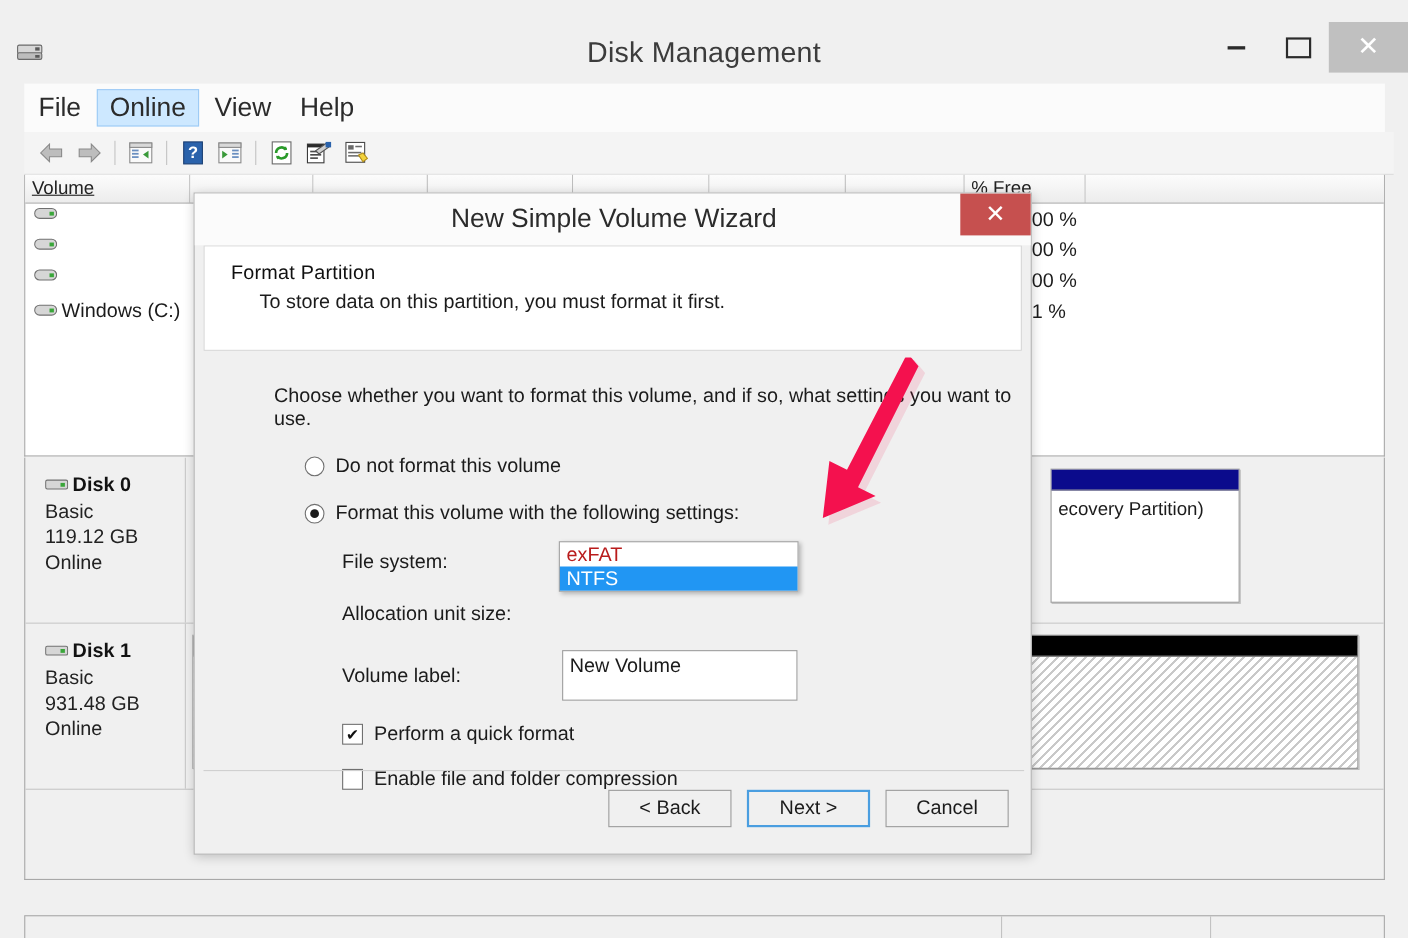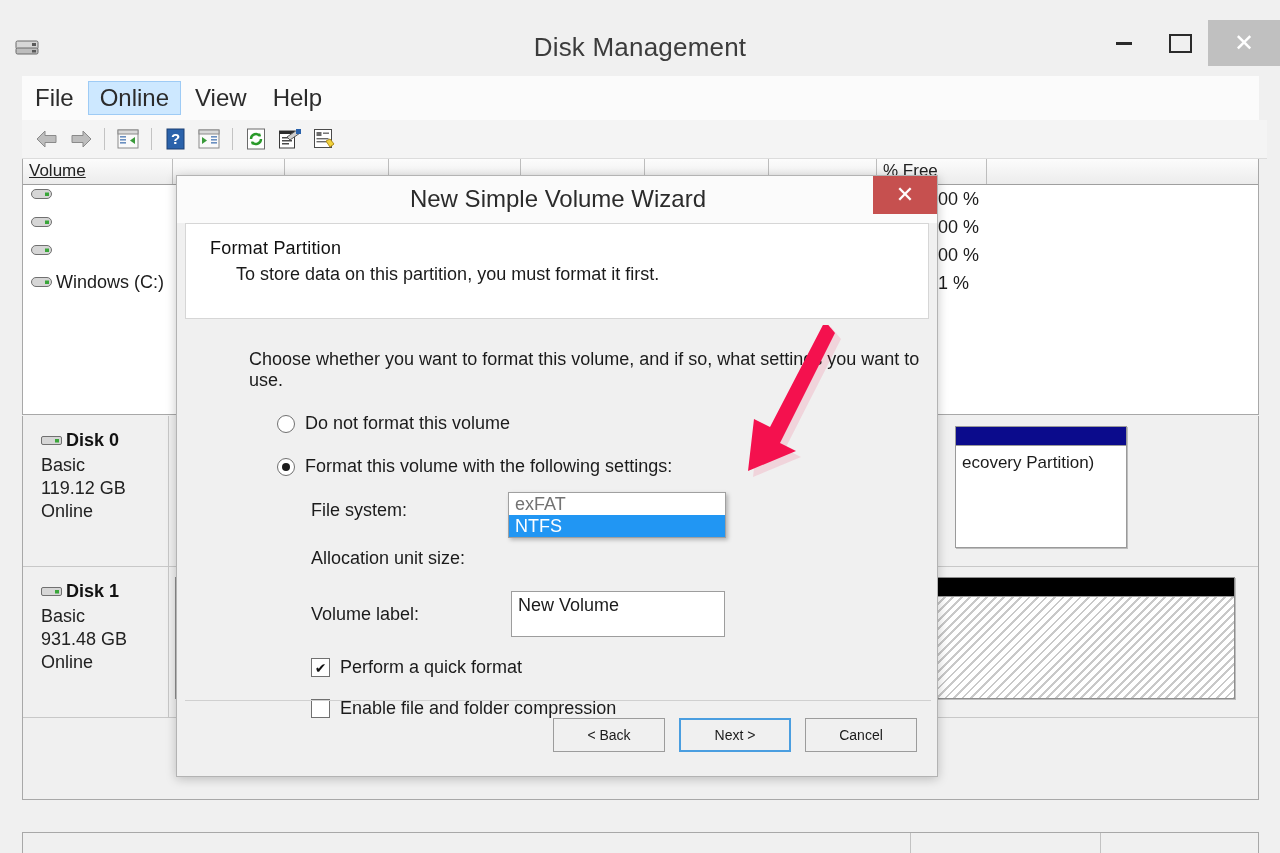--- a/index.html
+++ b/index.html
@@ -96,31 +96,31 @@
   .field{display:flex;align-items:center;padding-left:126px;margin-top:18px;}
   .field label{width:200px;font-size:18px;color:#1b1b1b;flex:none;}
   .input{width:214px;height:46px;background:#fff;border:1px solid #9d9d9d;box-sizing:border-box;
     font-size:18px;color:#1b1b1b;padding:3px 6px;}
   .combo{width:214px;height:30px;box-sizing:border-box;border:1px solid #5a9fd4;
     background:linear-gradient(#eaf4fd,#cfe6f8);position:relative;font-size:18px;color:#1b1b1b;padding:3px 6px;}
   .combo .chev{position:absolute;right:8px;top:8px;width:0;height:0;
     border-left:6px solid transparent;border-right:6px solid transparent;border-top:7px solid #4a4a4a;}
   .cbo-list{position:absolute;left:508px;top:472px;width:216px;background:#fff;
     border:1px solid #a0a0a0;box-shadow:2px 2px 4px rgba(0,0,0,.25);z-index:30;}
-  .cbo-opt{height:22px;font-size:18px;color:#737373;padding:1px 6px;box-sizing:border-box;}
+  .cbo-opt{height:22px;font-size:18px;color:#b91c1c;padding:1px 6px;box-sizing:border-box;}
   .cbo-opt.sel{background:#2196f3;color:#fff;}
 
   .check-row{display:flex;align-items:center;padding-left:126px;margin-top:20px;font-size:18px;color:#1b1b1b;}
   .cbox{width:17px;height:17px;border:1px solid #707070;background:#fff;margin-right:10px;flex:none;
     display:flex;align-items:center;justify-content:center;font-size:14px;color:#111;line-height:1;}
 
   .dlg-footer{position:absolute;left:8px;bottom:8px;width:746px;height:68px;
     border-top:1px solid #d0d0d0;display:flex;align-items:center;justify-content:flex-end;padding-right:14px;box-sizing:border-box;}
   .btn{width:112px;height:34px;background:#f0f0f0;border:1px solid #9c9c9c;box-sizing:border-box;
-    font-size:14px;color:#1b1b1b;display:flex;align-items:center;justify-content:center;margin-left:14px;}
+    font-size:18px;color:#1b1b1b;display:flex;align-items:center;justify-content:center;margin-left:14px;}
   .btn.focus{border:2px solid #4a9ee0;}
 
   
   .arrow{position:absolute;left:690px;top:305px;width:200px;height:190px;z-index:50;pointer-events:none;}
 </style>
 </head>
 <body>
 
 <div class="app">
 

